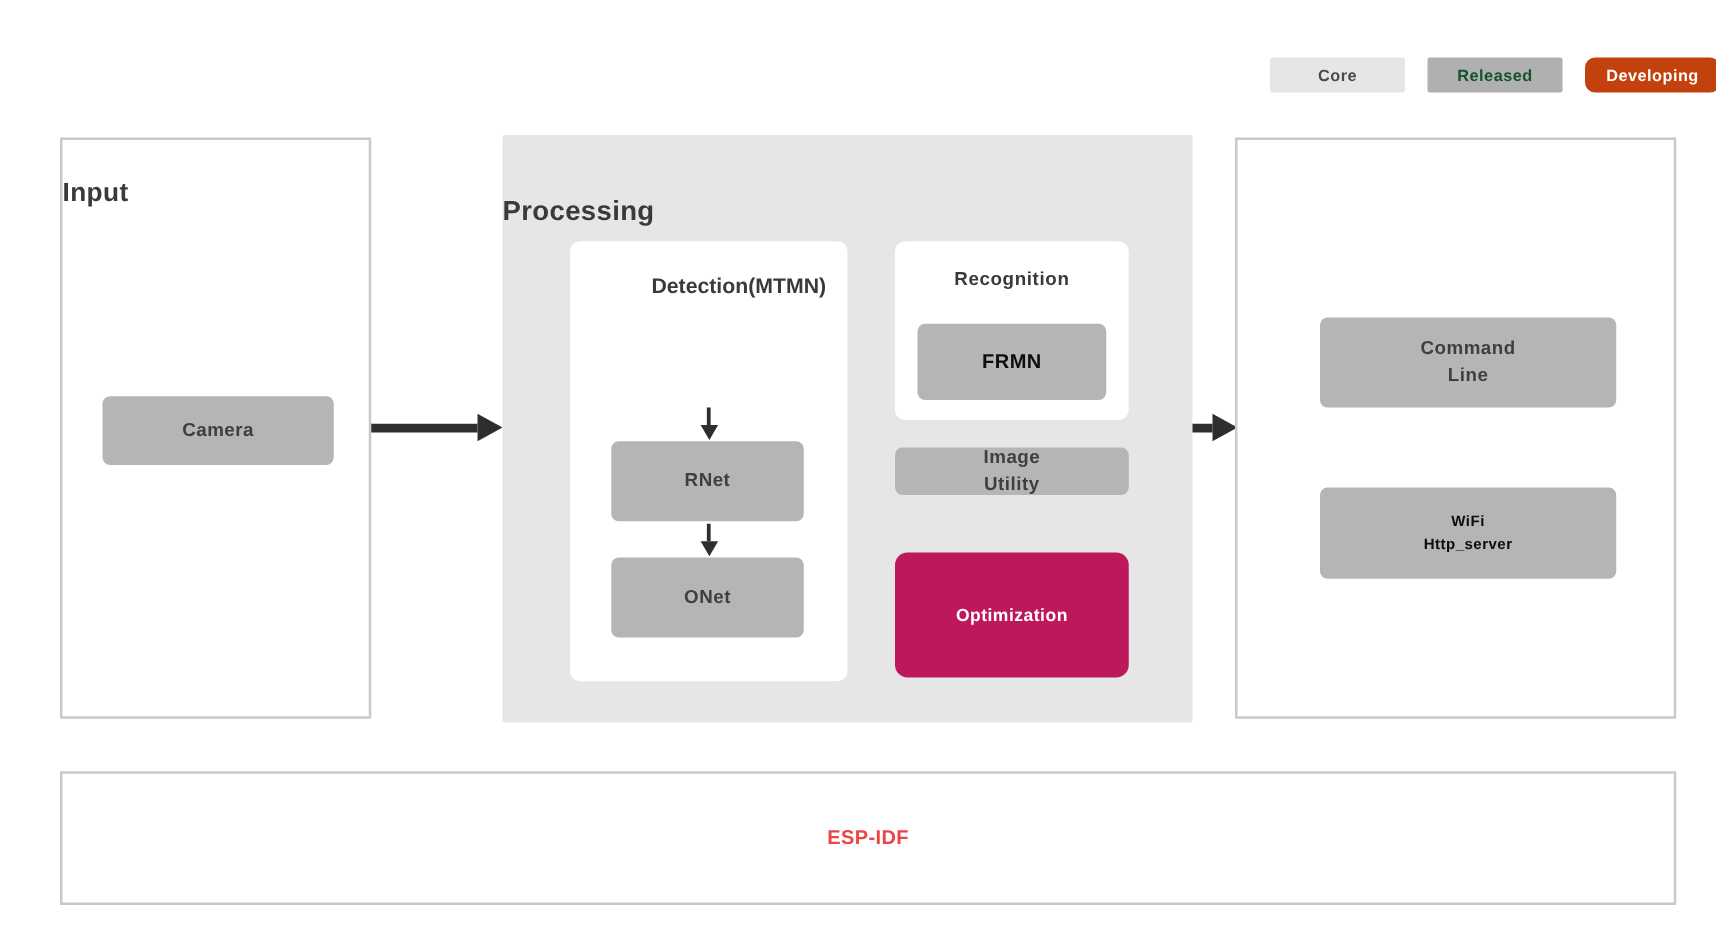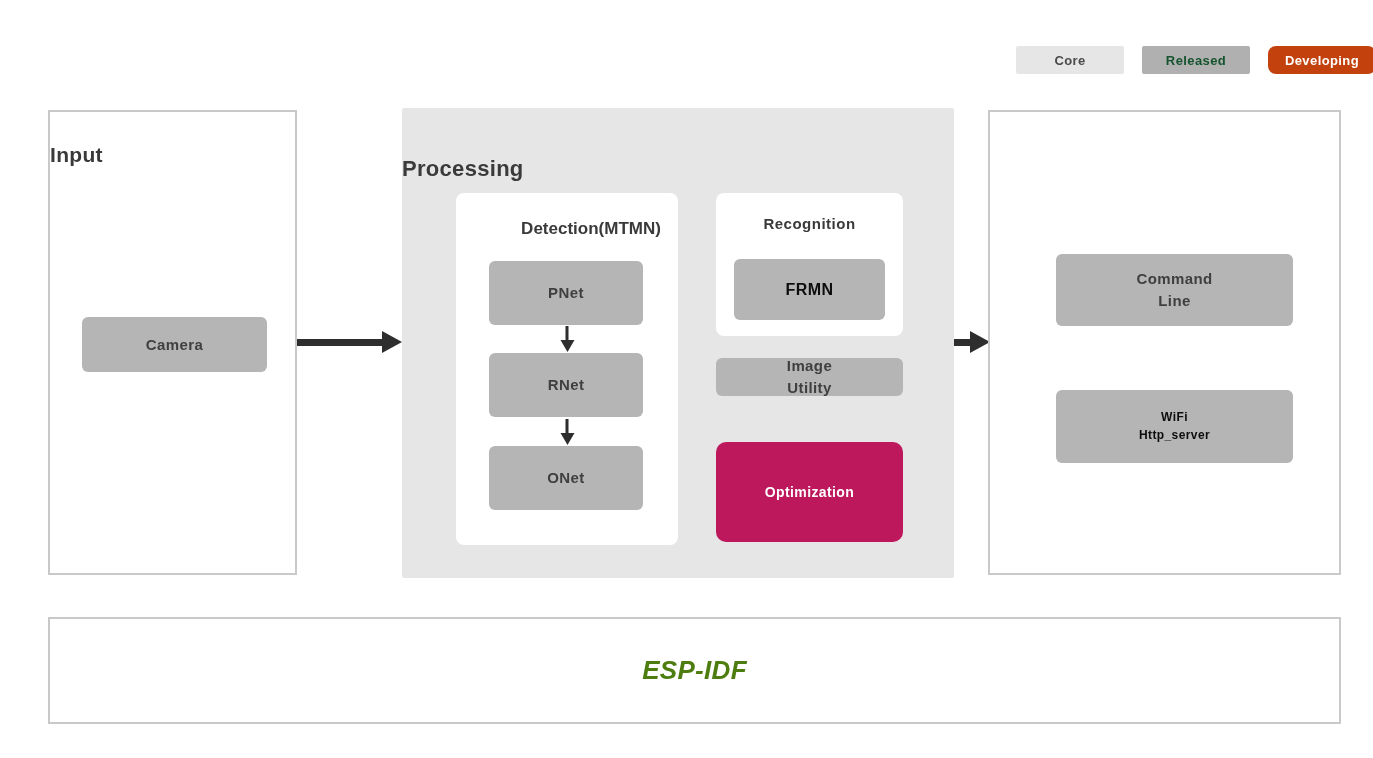--- a/index.html
+++ b/index.html
@@ -35,21 +35,21 @@
     text-align: left; font-size: 21px; font-weight: 700;
     color: #3a3a3a; letter-spacing: 0.3px; padding-top: 31px;
   }
   .input-panel  { left: 48px;  top: 110px; width: 249px;  height: 465px; }
   .output-panel { left: 988px; top: 110px; width: 353px;  height: 465px; }
   .espidf-panel {
     left: 48px; top: 617px; width: 1293px; height: 107px;
     display: flex; align-items: center; justify-content: center;
   }
   .espidf-label {
-    font-size: 26px; font-weight: 700; color: #4d7c0f; letter-spacing: 0.3px; font-style: italic;
+    font-size: 16px; font-weight: 700; color: #ef4444; letter-spacing: 0.3px;
   }
 
   .processing-panel {
     position: absolute; left: 402px; top: 108px;
     width: 552px; height: 470px;
     background: #e6e6e6; border-radius: 2px;
   }
   .processing-panel .panel-title { padding-top: 33px; font-size: 22px; margin-top: 15px; }
 
   
@@ -155,21 +155,20 @@
   <div class="h-arrow arrow-input-processing">
     <span class="h-line"></span>
     <span class="h-head"></span>
   </div>
 
   <section class="processing-panel">
     <div class="panel-title">Processing</div>
 
     <div class="detection-box">
       <div class="detection-title">Detection(MTMN)</div>
-      <div class="node det-node det-node-0">PNet</div>
       <div class="v-arrow v-arrow-0"></div>
       <div class="node det-node det-node-1">RNet</div>
       <div class="v-arrow v-arrow-1"></div>
       <div class="node det-node det-node-2">ONet</div>
     </div>
 
     <div class="recognition-box">
       <div class="recognition-title">Recognition</div>
       <div class="node frmn-node">FRMN</div>
     </div>

